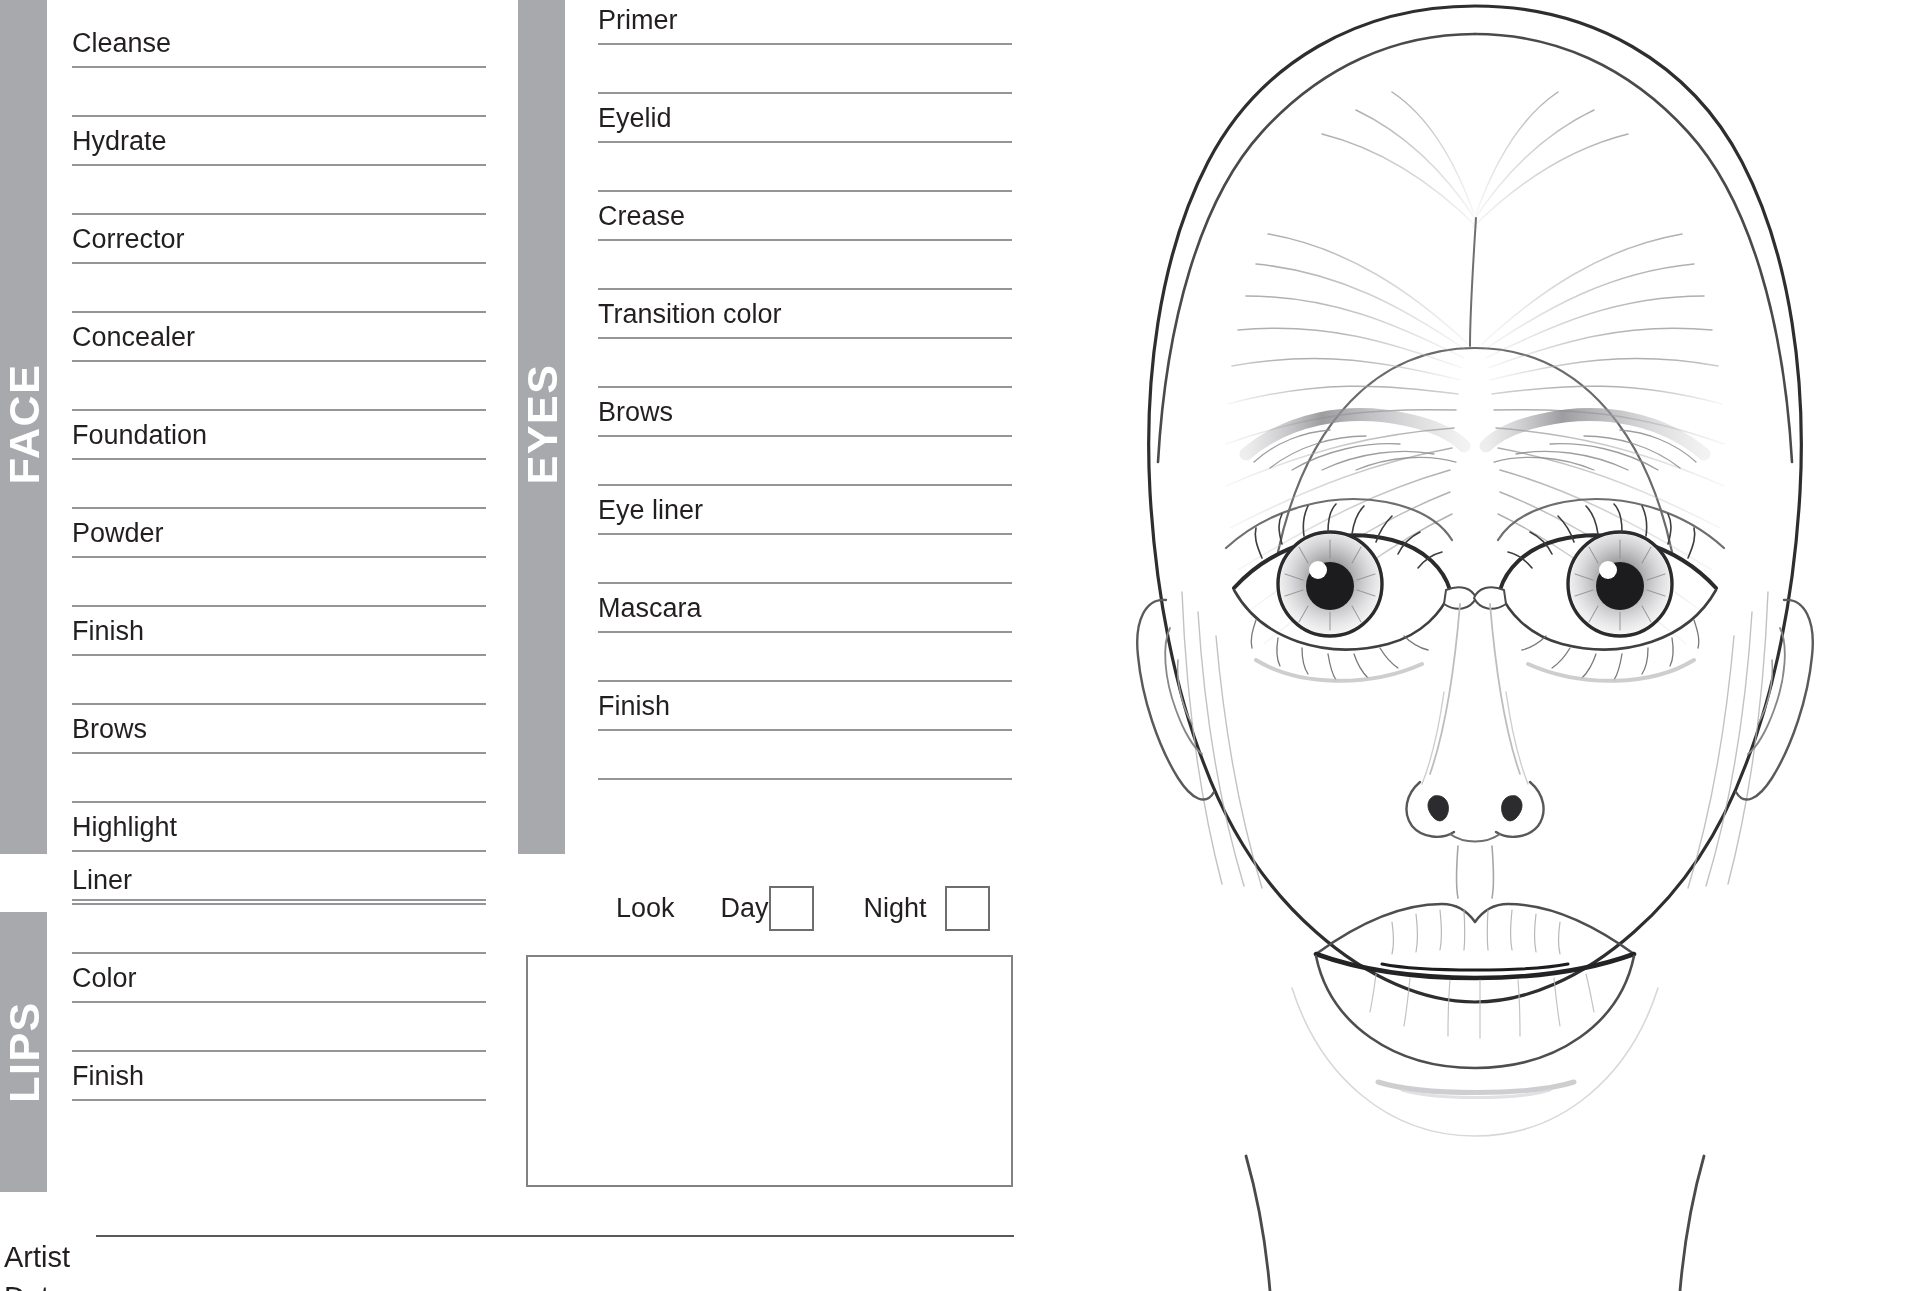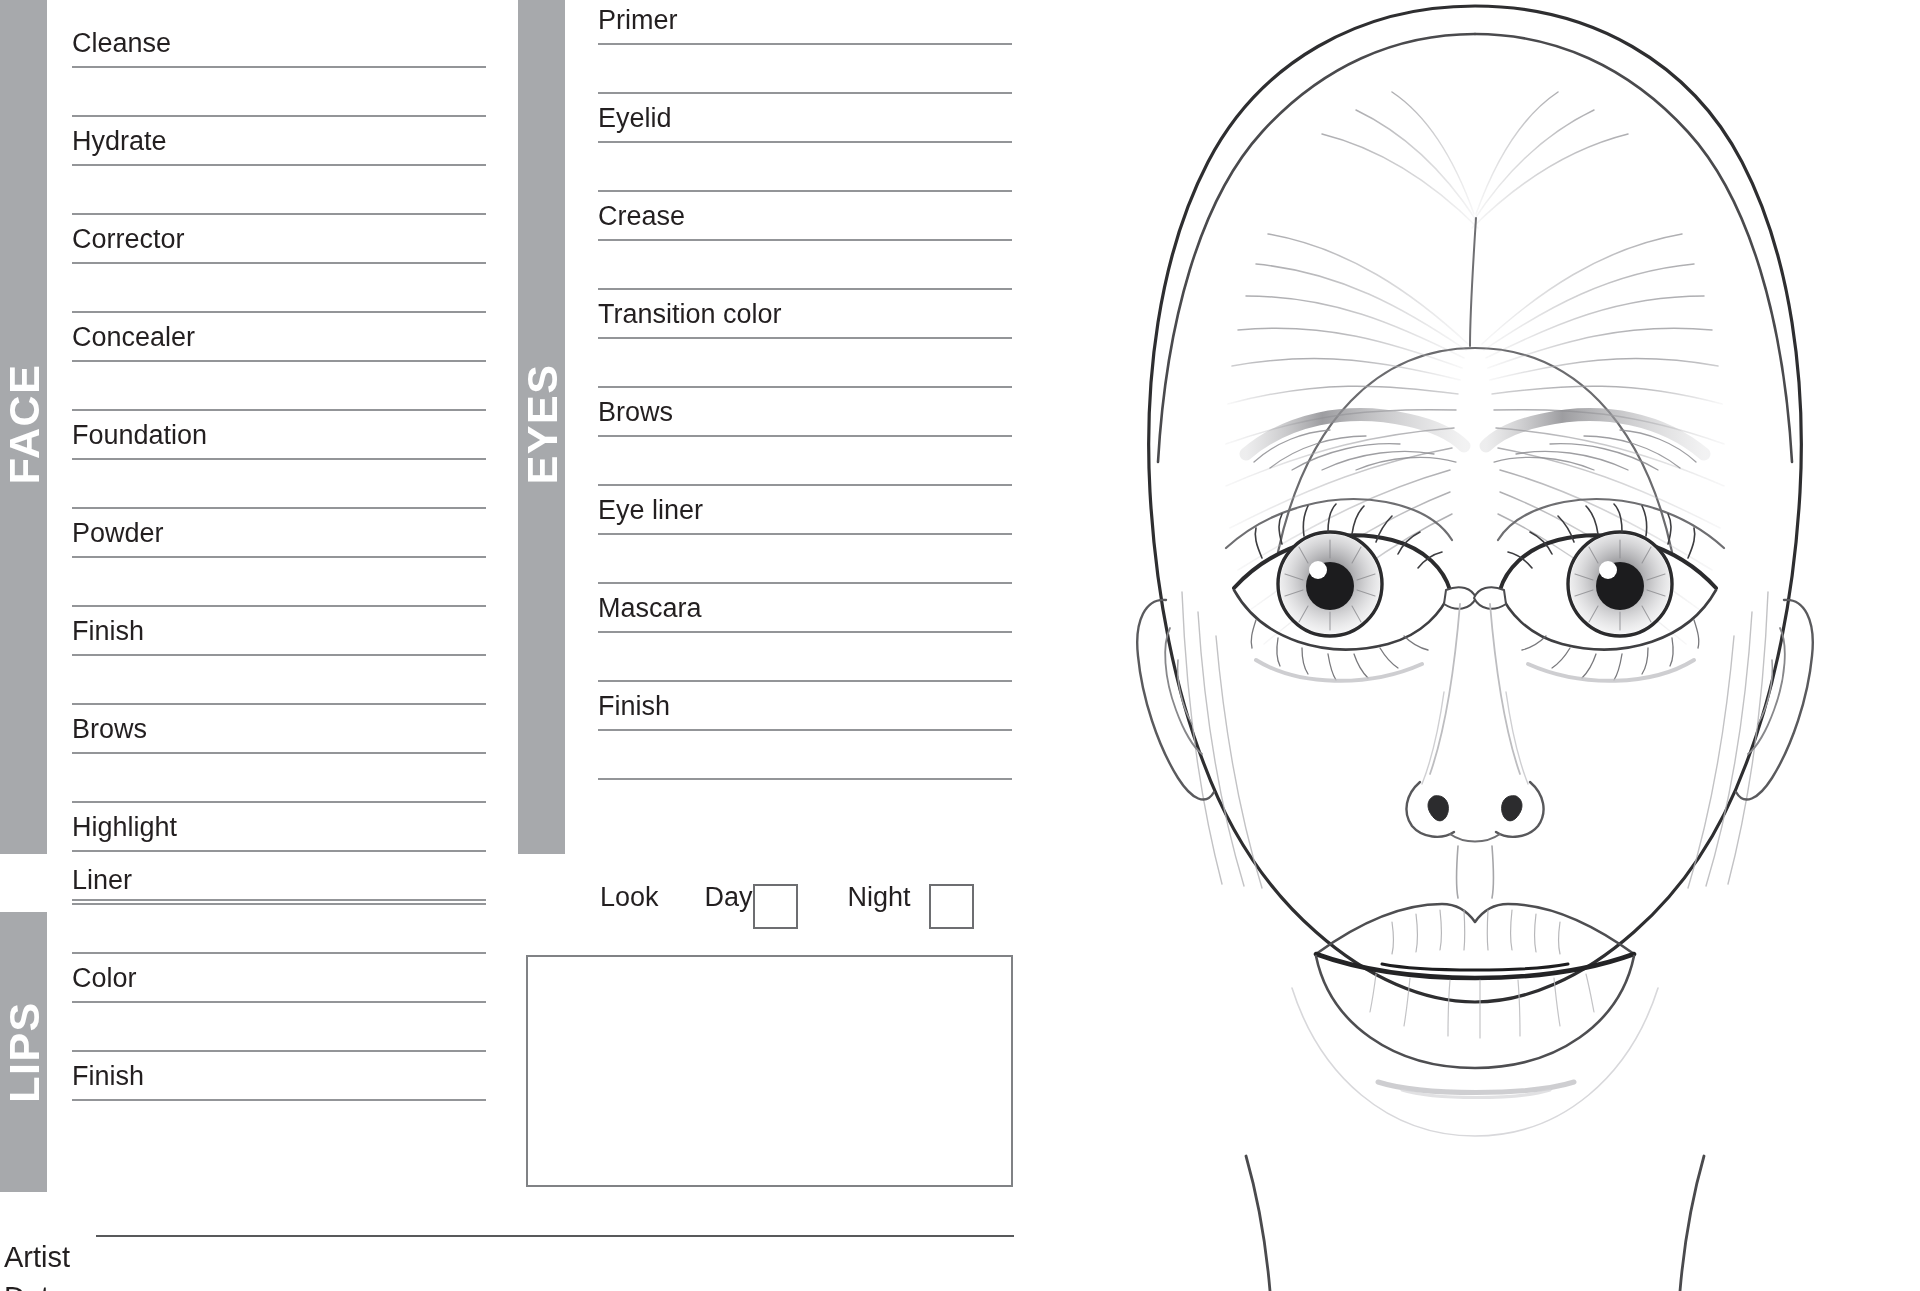--- a/index.html
+++ b/index.html
@@ -66,24 +66,24 @@
     right: 0;
     height: 0;
     border-top: 2px solid #939598;
   }
   .field-rule.primary { top: 43px; }
   .field-rule.secondary { top: 92px; }
 
   
   #look-row {
     position: absolute;
-    left: 600px;
+    left: 616px;
     top: 884px;
     display: flex;
-    align-items: flex-start;
+    align-items: center;
     height: 48px;
   }
   .look-text {
     font-size: 27px;
     color: #231f20;
     line-height: 1;
   }
   #look-word { margin-right: 46px; }
   #day-word  { }
   #night-word { margin-left: 50px; margin-right: 18px; }

